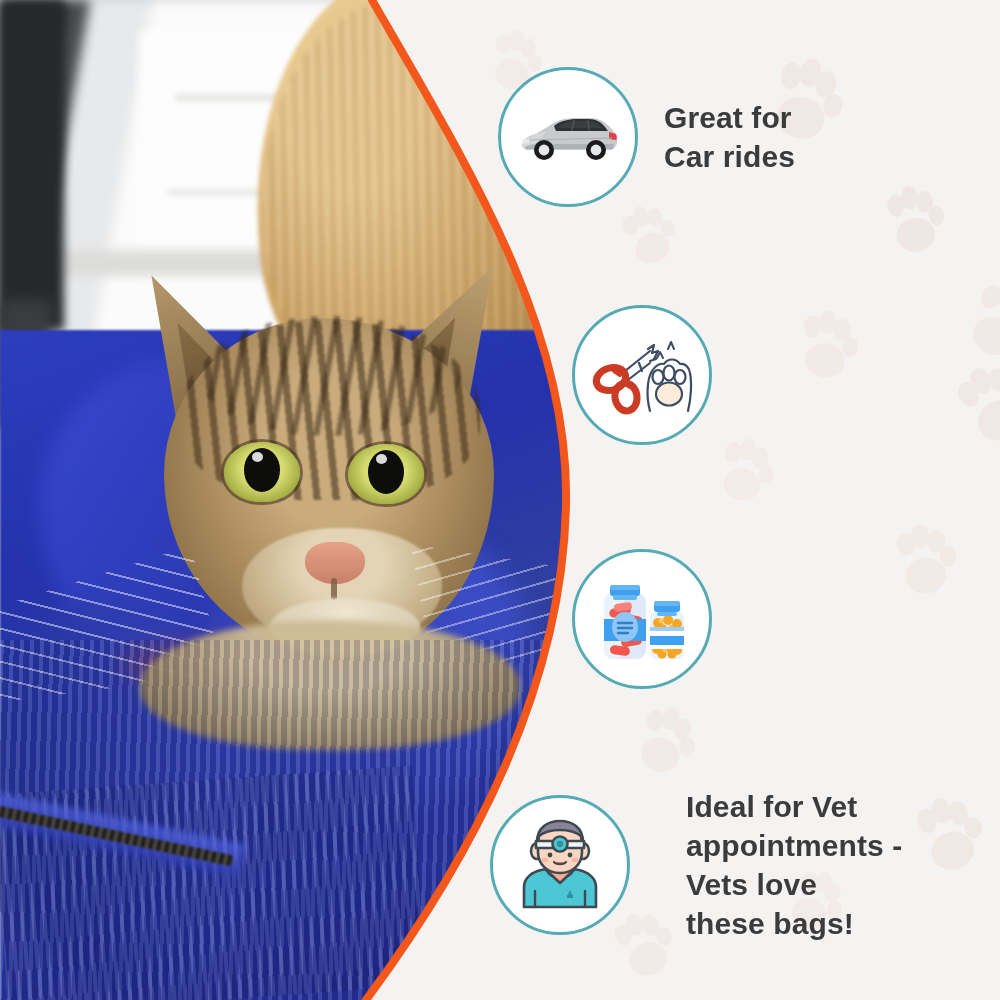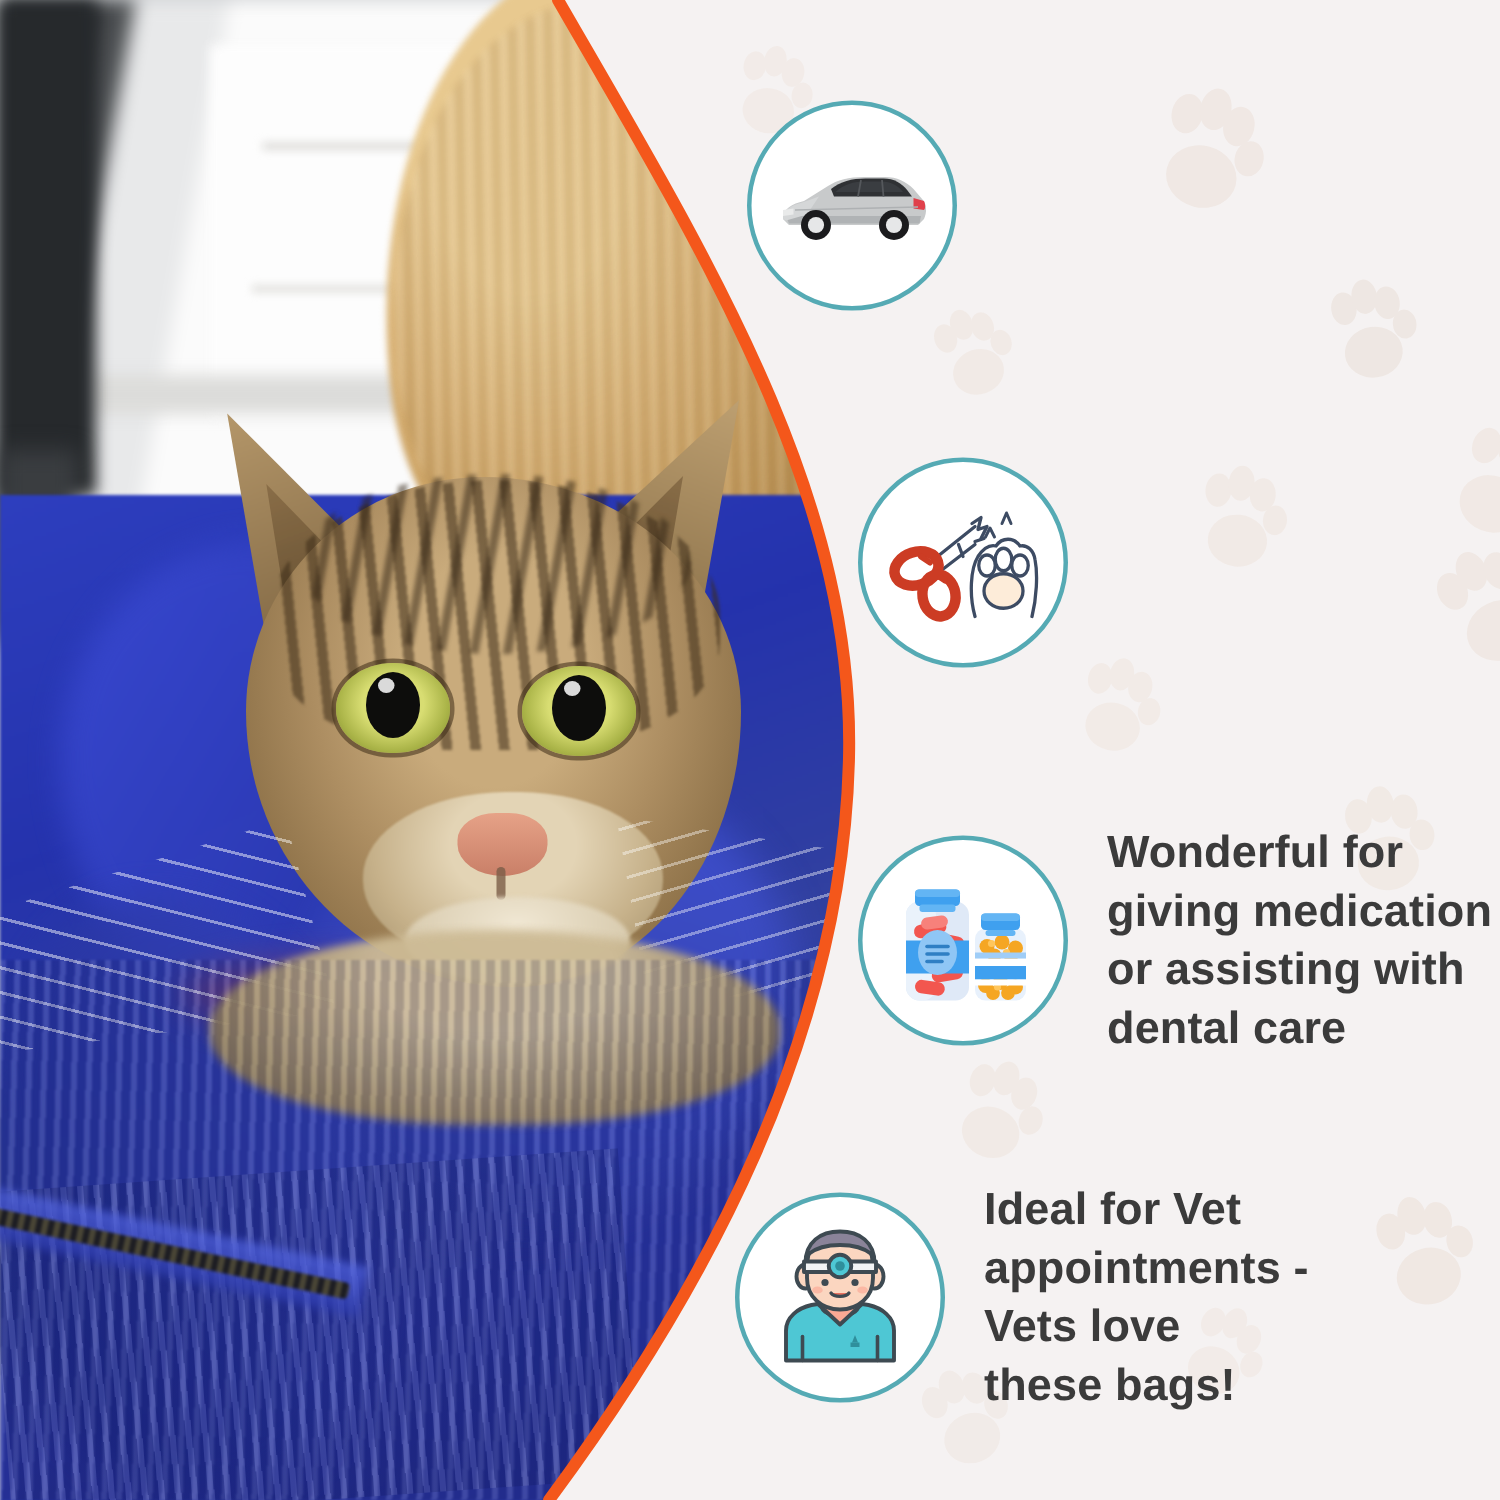--- a/index.html
+++ b/index.html
@@ -175,21 +175,21 @@
   .icon-circle svg{display:block;}
   .feat-text{
     margin-left:26px;
     font-size:30px;line-height:39px;font-weight:700;color:#3b3b3b;
     letter-spacing:.1px;white-space:pre-line;
   }
 
   #feat-0{left:498px;top:67px;}
   #feat-1{left:572px;top:305px;}
   #feat-2{left:572px;top:549px;}
-  #feat-3{left:490px;top:787px;}
+  #feat-3{left:490px;top:787px;gap:30px;}
 </style>
 </head>
 <body>
 
 <div id="stage">
 
   <div id="bg-panel"></div>
 
   <div id="paw-layer">
     <div class="paw" style="left:760px;top:60px;transform:rotate(14deg) scale(1.1);">
@@ -415,20 +415,22 @@
 
           <line x1="14" y1="34" x2="96" y2="32" stroke="#aeb1b3" stroke-width="1.1"></line>
 
           <circle cx="28" cy="44" r="10" fill="#1b1b1d"></circle>
           <circle cx="28" cy="44" r="5.4" fill="#e6e7e8"></circle>
           <circle cx="80" cy="44" r="10" fill="#1b1b1d"></circle>
           <circle cx="80" cy="44" r="5.4" fill="#e6e7e8"></circle>
         </svg>
       </span>
     </div>
+    <div class="feat-text">Great for
+Car rides</div>
   </div>
 
   <div class="feature" id="feat-1">
     <div class="icon-circle">
       <span>
         <svg width="104" height="96" viewBox="0 0 104 96">
           <g fill="none" stroke="#3d4b63" stroke-width="2.2" stroke-linecap="round" stroke-linejoin="round">
 
             <path d="M30 48 L60 24"></path>
             <path d="M34 56 L60 36"></path>
@@ -515,24 +517,20 @@
           <rect x="60" y="65" width="34" height="9" fill="#3fa0ef"></rect>
           <rect x="60" y="74" width="34" height="4" fill="#ffffff"></rect>
           <rect x="60" y="56" width="34" height="4" fill="#9fcdf7"></rect>
 
           <rect x="64" y="30" width="26" height="11" rx="3" fill="#3fa0ef"></rect>
           <rect x="64" y="30" width="26" height="5" rx="2.5" fill="#63b5f4"></rect>
           <rect x="67" y="41" width="20" height="4" rx="2" fill="#63b5f4"></rect>
         </svg>
       </span>
     </div>
-    <div class="feat-text">Wonderful for
-giving medication
-or assisting with
-dental care</div>
   </div>
 
   <div class="feature" id="feat-3">
     <div class="icon-circle">
       <span>
         <svg width="100" height="100" viewBox="0 0 100 100">
           <g stroke="#3e4a52" stroke-width="2.6" stroke-linejoin="round" stroke-linecap="round">
 
             <path d="M14 92 L14 72 C14 63 22 57 31 55 L50 52 L69 55 C78 57 86 63 86 72 L86 92 Z" fill="#4ec7d4"></path>
 

